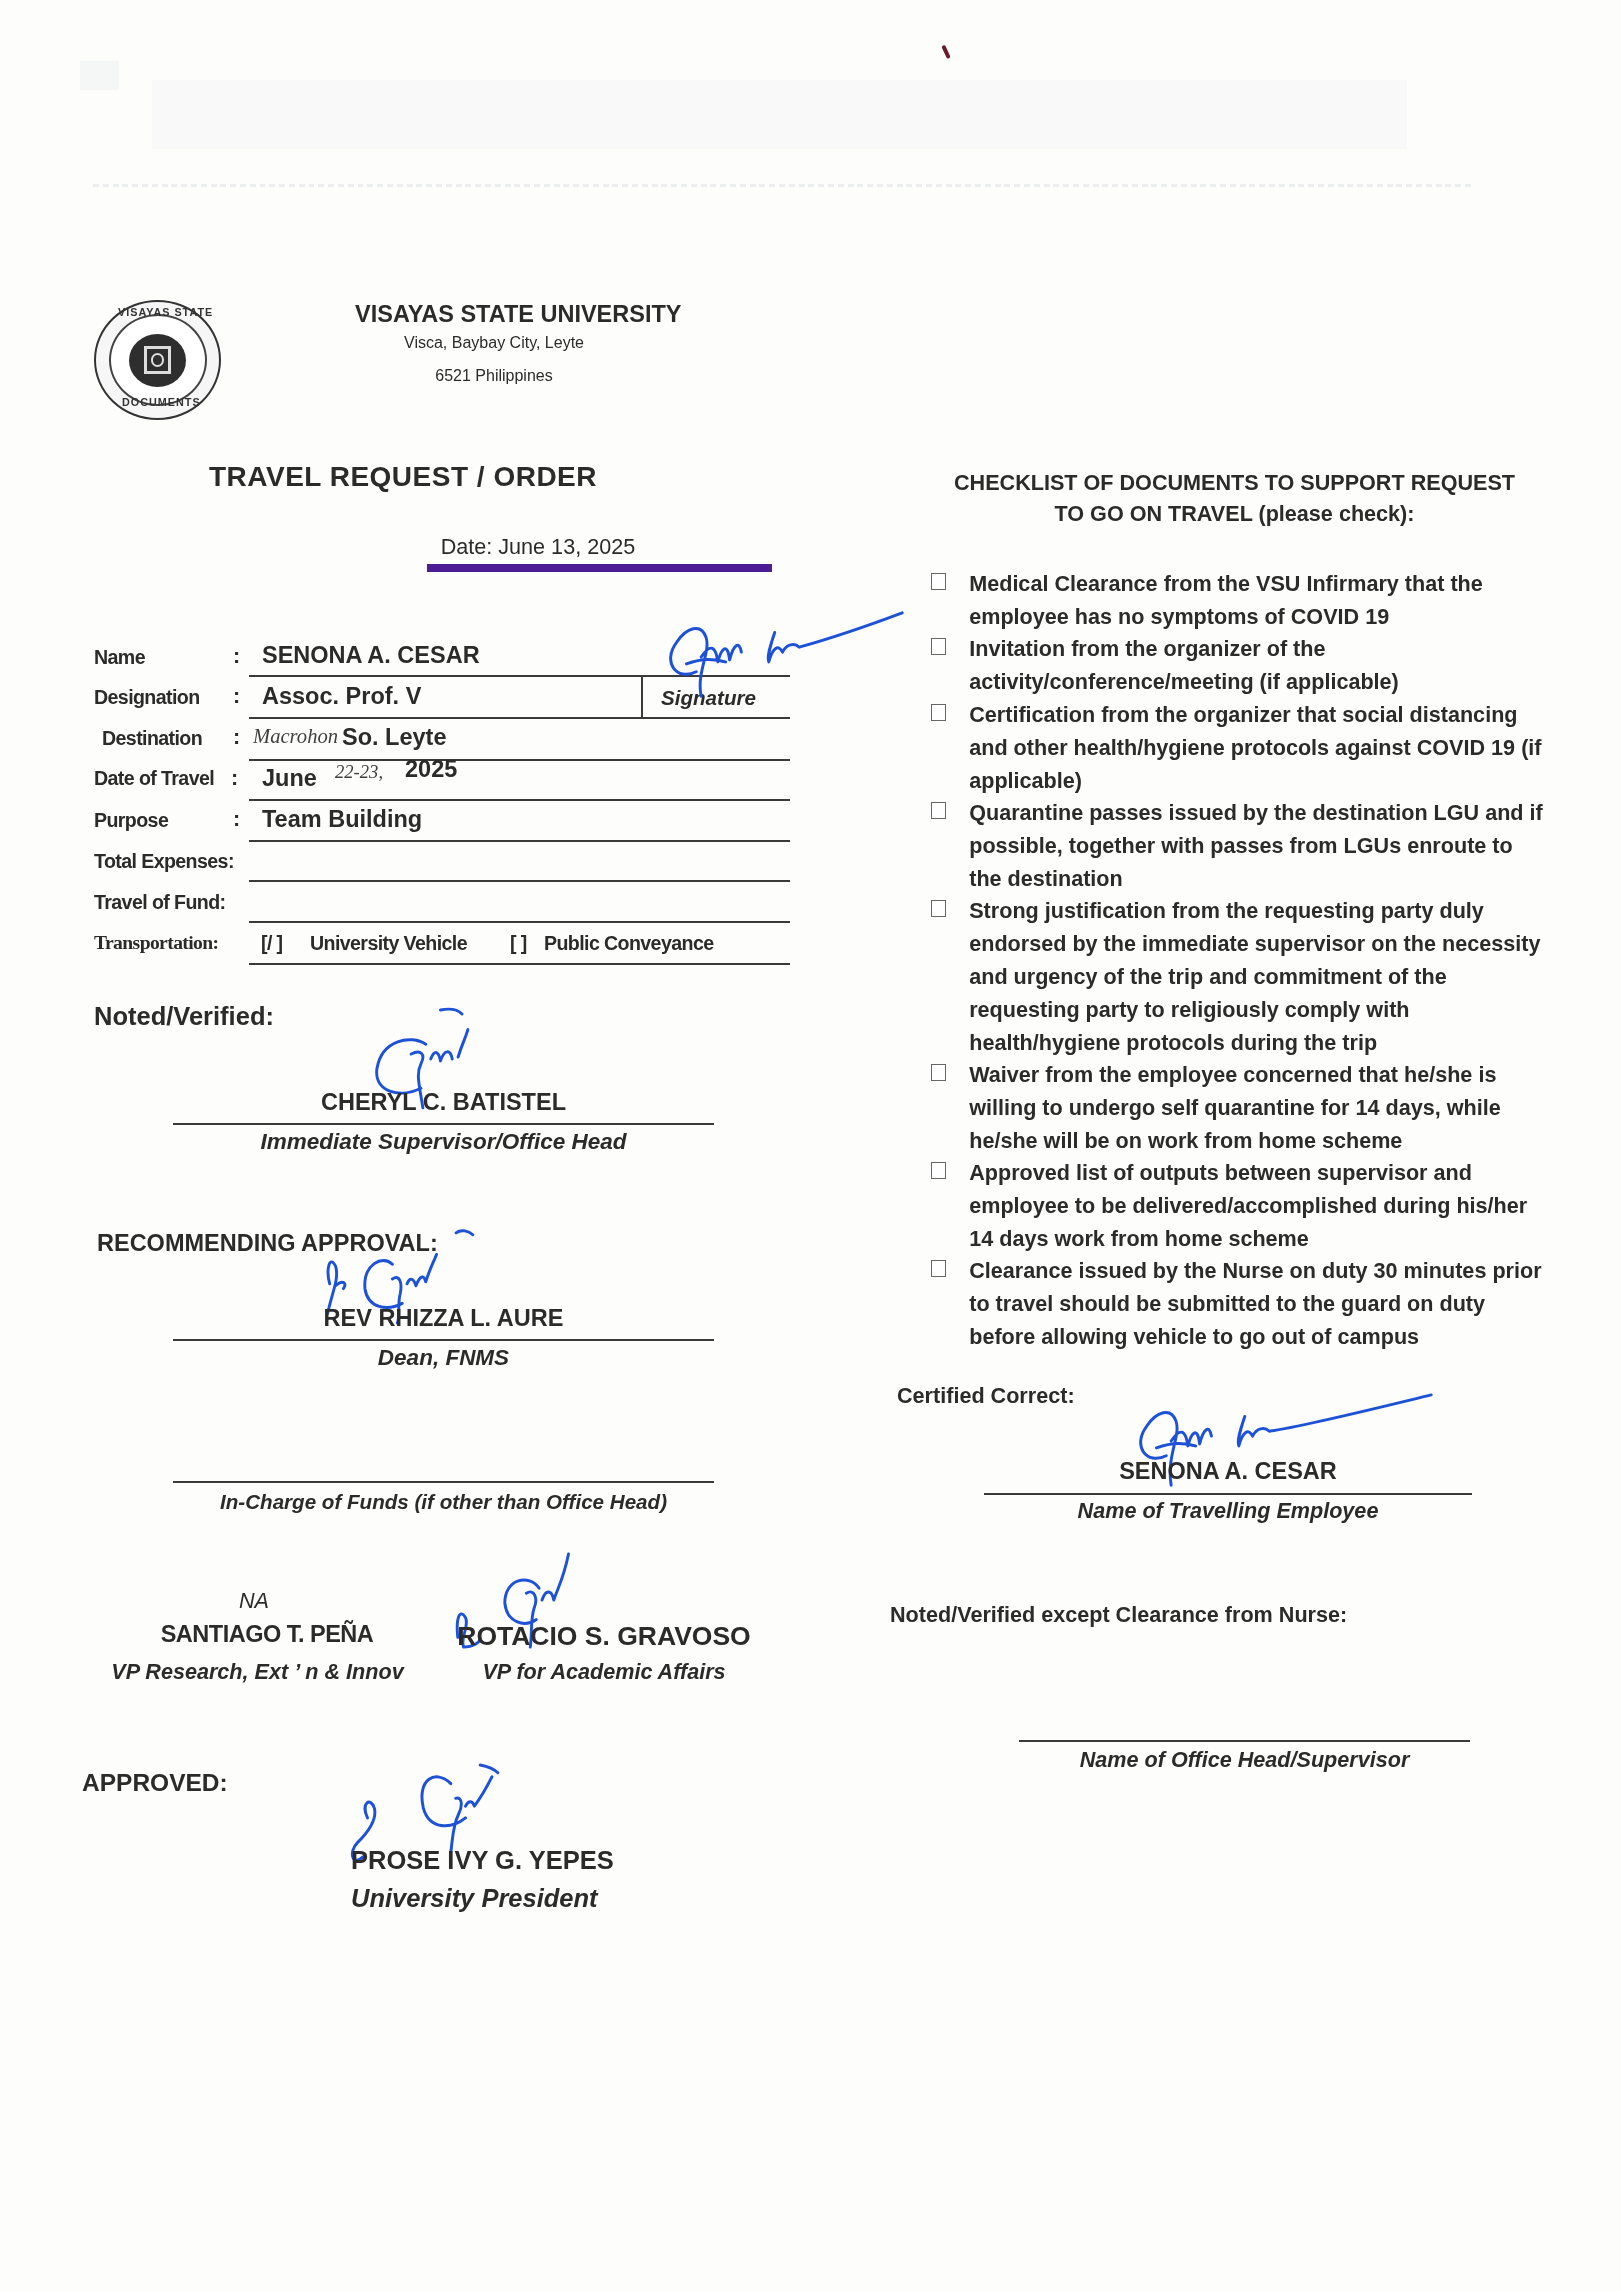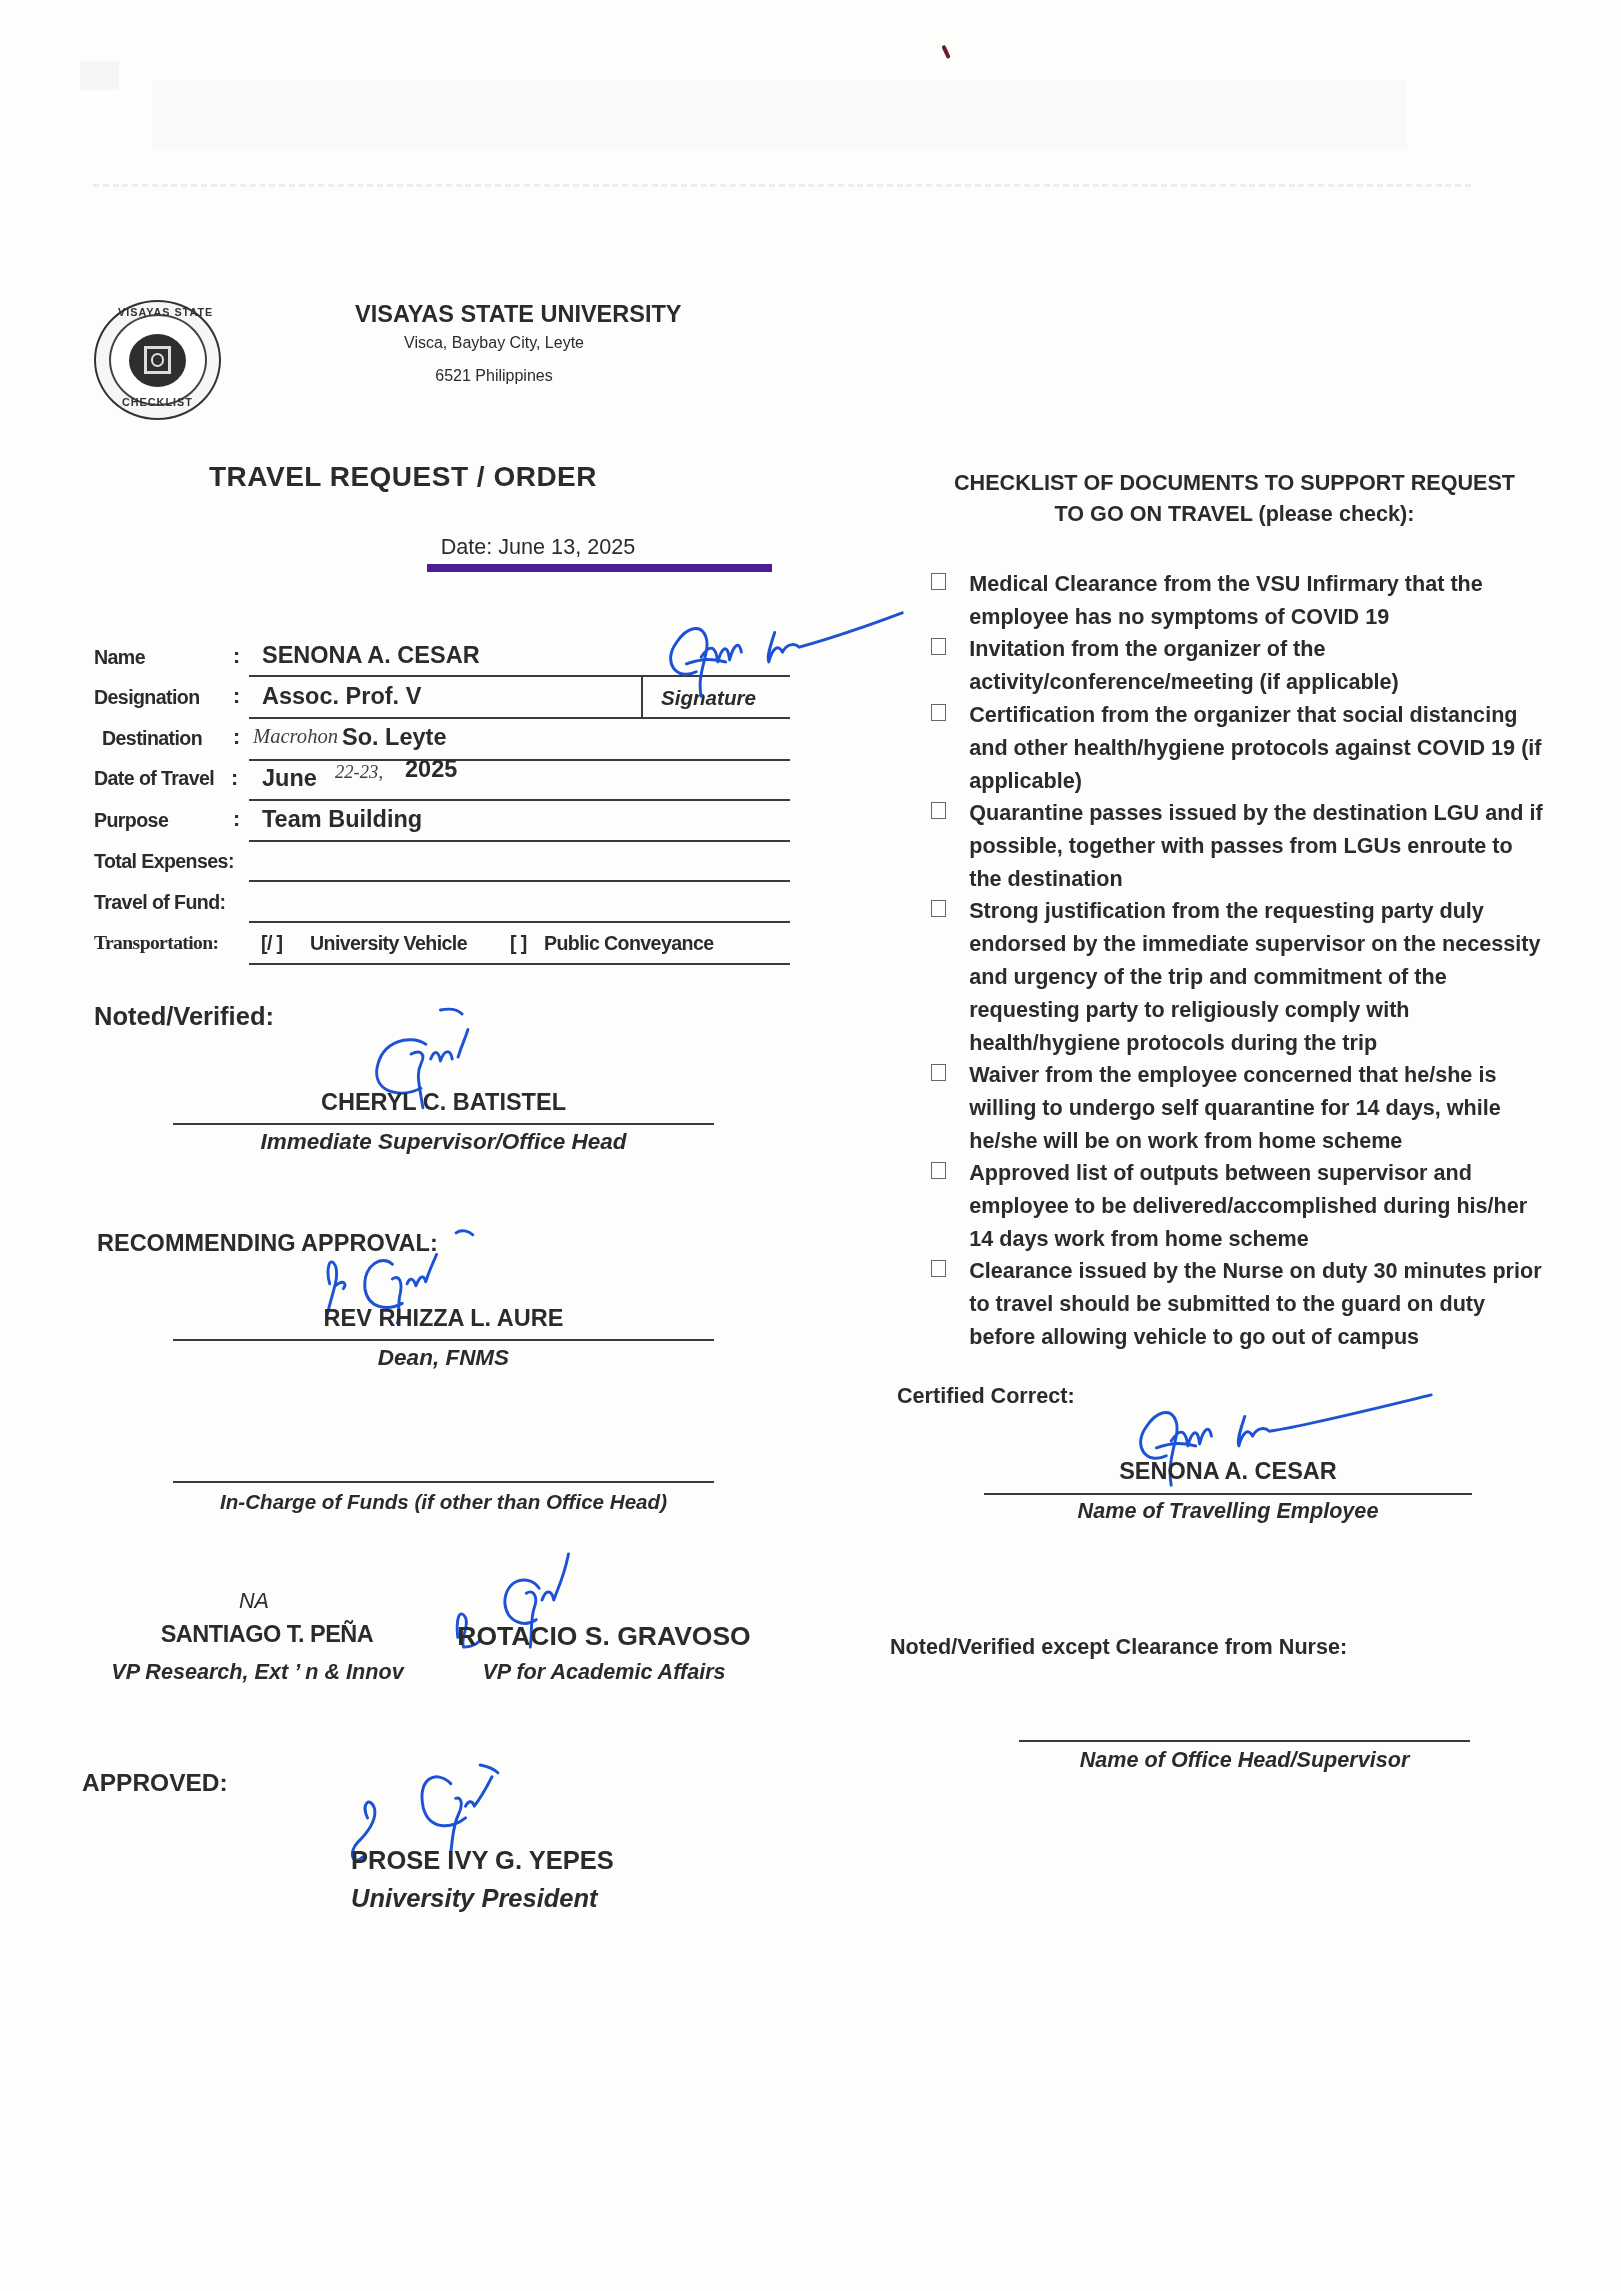--- a/index.html
+++ b/index.html
@@ -71,21 +71,21 @@
 <div class="abs seal">
   <div class="ring">
       <div class="core">
         <div class="sq">
           <div class="dot"></div>
         </div>
       </div>
     </div>
 </div>
 <div class="seal-text" style="left:118px;top:306px;">VISAYAS STATE</div>
-<div class="seal-text" style="left:122px;top:396px;">CHECKLIST</div>
+<div class="seal-text" style="left:122px;top:396px;">DOCUMENTS</div>
 
 <div class="abs uni-name">VISAYAS STATE UNIVERSITY</div>
 <div class="hdr-line" style="left:355px;top:334px;width:278px;">Visca, Baybay City, Leyte</div>
 <div class="hdr-line" style="left:355px;top:367px;width:278px;">6521   Philippines</div>
 
 <div class="abs title">TRAVEL REQUEST / ORDER</div>
 <div class="abs date">Date: June 13, 2025</div>
 
 <div>
 
@@ -214,17 +214,17 @@
 </div>
 
 <div class="abs right-h" style="left:897px;top:1383px;">Certified Correct:</div>
 <svg class="sig" style="left:1127px;top:1387px;" width="314" height="108" viewBox="0 0 320 110">
   <path d="M40 70 C20 80 5 60 20 40 C30 25 45 20 50 35 C55 50 40 70 45 100 M45 55 C55 40 60 45 62 60 C66 45 72 40 74 58 C78 42 84 38 86 50 M30 62 C50 55 60 58 70 60 M120 30 C115 45 112 55 114 60 C118 45 124 42 128 50 C132 42 140 40 145 45 C180 40 240 25 310 8"></path>
 </svg>
 <div class="abs sig-name" style="left:984px;top:1458px;width:488px;">SENONA A. CESAR</div>
 <div class="r-line" style="left:984px;top:1493px;width:488px;"></div>
 <div class="abs r-role" style="left:984px;top:1498px;width:488px;">Name of Travelling Employee</div>
 
-<div class="abs right-h" style="left:890px;top:1602px;margin-top:32px;">Noted/Verified except Clearance from Nurse:</div>
+<div class="abs right-h" style="left:890px;top:1602px;">Noted/Verified except Clearance from Nurse:</div>
 <div class="abs sig-name" style="left:1019px;top:1705px;width:451px;"></div>
 <div class="r-line" style="left:1019px;top:1740px;width:451px;"></div>
 <div class="abs r-role" style="left:1019px;top:1747px;width:451px;">Name of Office Head/Supervisor</div>
 
 
 </body></html>

